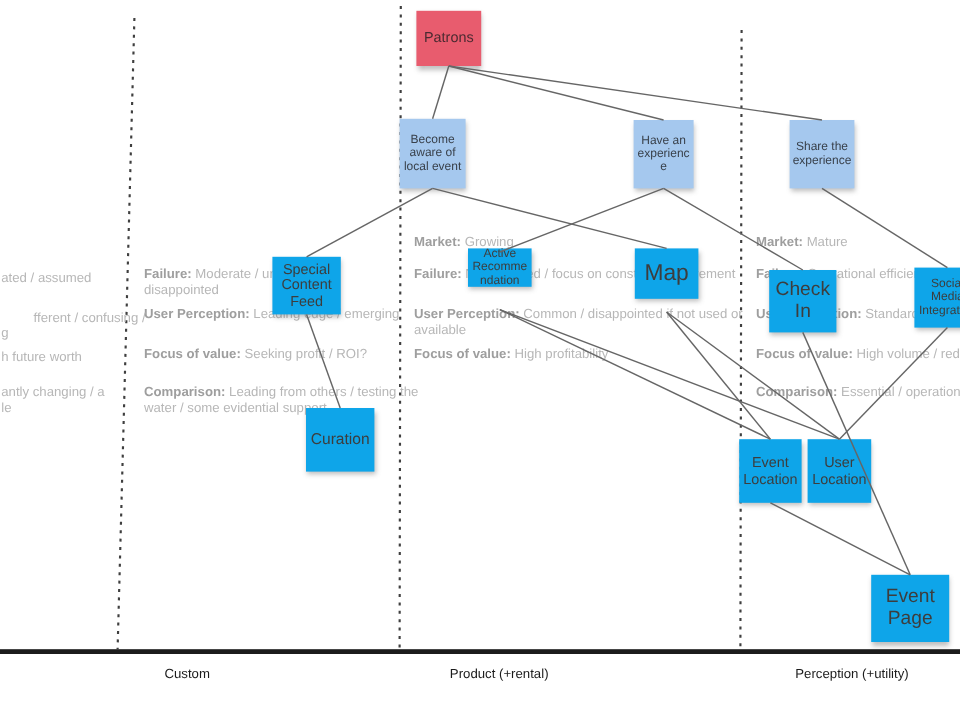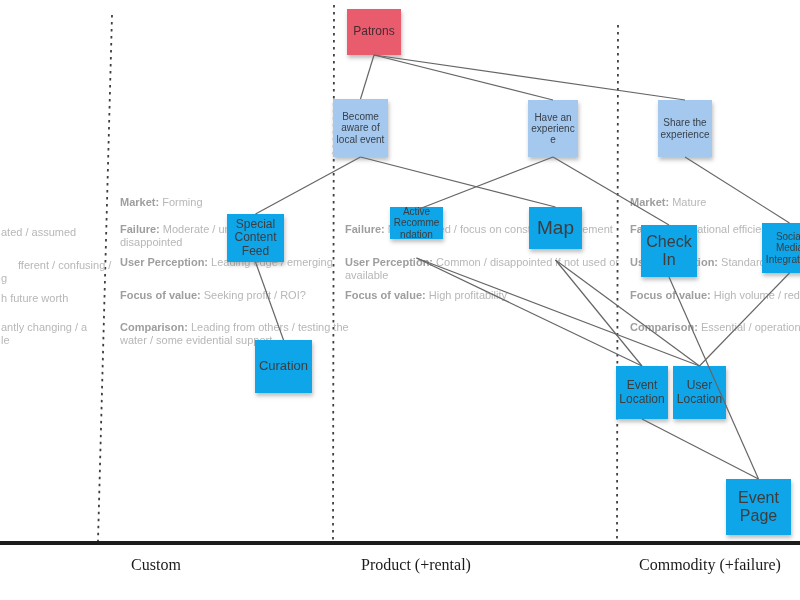--- a/index.html
+++ b/index.html
@@ -20,56 +20,56 @@
     text-align:center;padding:2px;box-sizing:border-box;
     color:#3d3d3d;line-height:1.12;word-break:break-word;
     box-shadow:1px 3px 4px rgba(110,110,110,.45);
   }
   .note.red{background:#e85c6e;color:#4a2a31;}
   .note.blue{background:#a5c8ee;color:#39414b;}
   .note.yellow{background:#0ea5e9;}
   svg{position:absolute;left:0;top:0;pointer-events:none;}
   
   #axis-line{position:absolute;left:0;top:541px;width:800px;height:4px;background:#1c1c1c;}
-  .axis-label{position:absolute;top:556px;transform:translateX(-50%);font-size:16px;color:#1b1b1b;white-space:nowrap;font-family:Liberation Serif, serif;}
+  .axis-label{position:absolute;top:556px;transform:translateX(-50%);font-size:11px;color:#1b1b1b;white-space:nowrap;}
 </style>
 </head>
 <body>
 
 <div id="canvas">
   <svg id="divider-layer" width="800" height="600">
       <line x1="112" y1="15" x2="98" y2="541" stroke="#3f3f3f" stroke-width="1.8" stroke-dasharray="2.5 4.5"></line>
       <line x1="334" y1="5" x2="333" y2="541" stroke="#3f3f3f" stroke-width="1.8" stroke-dasharray="2.5 4.5"></line>
       <line x1="618" y1="25" x2="617" y2="541" stroke="#3f3f3f" stroke-width="1.8" stroke-dasharray="2.5 4.5"></line>
     </svg>
   <div id="stage-text-layer">
       <div class="stage-col" style="left: 120px; width: 235px;">
-        <p class="stage-row" style="top: 196px; width: 235px;"><b>Market: </b><span>Forming</span></p>
         <p class="stage-row" style="top: 223px; width: 235px;"><b>Failure: </b><span>Moderate / unsu
 disappointed</span></p>
         <p class="stage-row" style="top: 256px; width: 235px;"><b>User Perception: </b><span>Leading edge / emerging</span></p>
         <p class="stage-row" style="top: 289px; width: 235px;"><b>Focus of value: </b><span>Seeking profit / ROI?</span></p>
         <p class="stage-row" style="top: 321px; width: 235px;"><b>Comparison: </b><span>Leading from others / testing the
 water / some evidential support</span></p>
       </div>
       <div class="stage-col" style="left: 345px; width: 275px;">
+        <p class="stage-row" style="top: 196px; width: 275px;"><b>Market: </b><span>Growing</span></p>
         <p class="stage-row nowrap" style="top: 223px; width: 275px;"><b>Failure: </b><span>Not tolerated / focus on constant improvement</span></p>
         <p class="stage-row" style="top: 256px; width: 275px;"><b>User Perception: </b><span>Common / disappointed if not used or
 available</span></p>
         <p class="stage-row" style="top: 289px; width: 275px;"><b>Focus of value: </b><span>High profitability</span></p>
       </div>
       <div class="stage-col" style="left: 630px; width: 300px;">
         <p class="stage-row nowrap" style="top: 196px; width: 300px;"><b>Market: </b><span>Mature</span></p>
         <p class="stage-row nowrap" style="top: 223px; width: 300px;"><b>Failure: </b><span>Operational efficiency and surprised if failure occurs</span></p>
         <p class="stage-row nowrap" style="top: 256px; width: 300px;"><b>User Perception: </b><span>Standard / expected</span></p>
         <p class="stage-row nowrap" style="top: 289px; width: 300px;"><b>Focus of value: </b><span>High volume / reducing margin</span></p>
         <p class="stage-row nowrap" style="top: 321px; width: 300px;"><b>Comparison: </b><span>Essential / operational advantage</span></p>
       </div>
       <span class="frag" style="left: 1px; top: 226px;">ated / assumed</span>
-      <span class="frag" style="left: 1px; top: 259px; padding-left: 17px;">fferent / confusing /</span>
+      <span class="frag" style="left: 11px; top: 259px; padding-left: 17px;">fferent / confusing /</span>
       <span class="frag" style="left: 1px; top: 272px;">g</span>
       <span class="frag" style="left: 1px; top: 292px;">h future worth</span>
       <span class="frag" style="left: 1px; top: 321px;">antly changing / a</span>
       <span class="frag" style="left: 1px; top: 334px;">le</span>
     </div>
   <div id="note-layer">
       <div class="note red" style="left: 347px; top: 9px; width: 54px; height: 46px; font-size: 12px;">Patrons</div>
       <div class="note blue" style="left: 333px; top: 99px; width: 55px; height: 58px; font-size: 10px;">Become aware of local event</div>
       <div class="note blue" style="left: 528px; top: 100px; width: 50px; height: 57px; font-size: 10px;">Have an experience</div>
       <div class="note blue" style="left: 658px; top: 100px; width: 54px; height: 57px; font-size: 10px;">Share the experience</div>
@@ -98,15 +98,15 @@
       <line x1="555.5" y1="260" x2="642" y2="366" stroke="#666666" stroke-width="1.2"></line>
       <line x1="555.5" y1="260" x2="699.5" y2="366" stroke="#666666" stroke-width="1.2"></line>
       <line x1="789.5" y1="273" x2="699.5" y2="366" stroke="#666666" stroke-width="1.2"></line>
       <line x1="669" y1="277" x2="758.5" y2="479" stroke="#666666" stroke-width="1.2"></line>
       <line x1="642" y1="419" x2="758.5" y2="479" stroke="#666666" stroke-width="1.2"></line>
     </svg>
   <div id="axis-line"></div>
   <div id="axis-labels">
       <div class="axis-label" style="left: 156px;">Custom</div>
       <div class="axis-label" style="left: 416px;">Product (+rental)</div>
-      <div class="axis-label" style="left: 710px;">Commodity (+failure)</div>
+      <div class="axis-label" style="left: 710px;">Perception (+utility)</div>
     </div>
 </div>
 
 </body></html>

